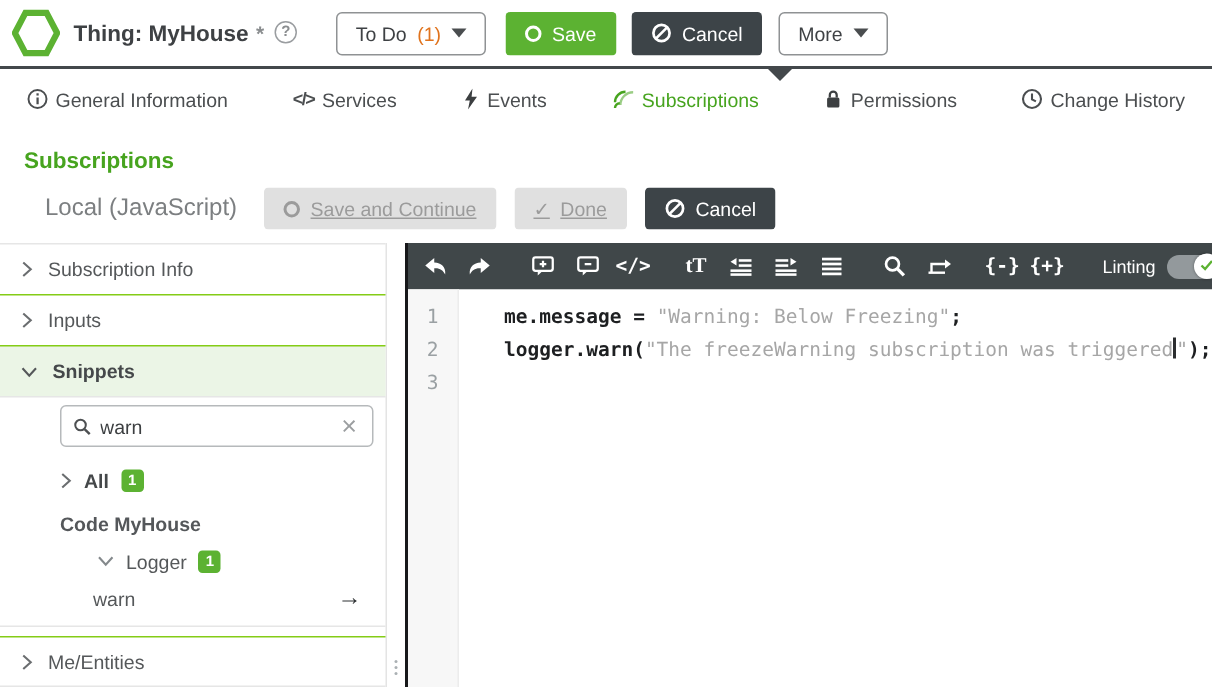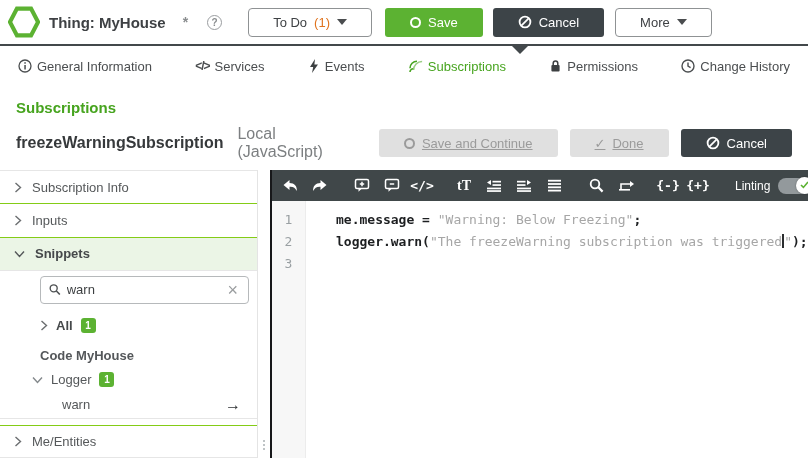--- a/index.html
+++ b/index.html
@@ -3,26 +3,26 @@
 <meta charset="utf-8">
 <style>
   * { box-sizing: border-box; margin: 0; padding: 0; }
   html,body { width:808px; height:458px; background:#fff; overflow:hidden;
     font-family:"Liberation Sans", sans-serif; }
   #app { position:relative; width:808px; height:458px; display:flex; flex-direction:column; }
 
   
   .header { height:44px; display:flex; align-items:center; padding-left:8px; flex:0 0 auto; }
   .logo-svg { width:32px; height:32px; display:block; }
-  .title-wrap { display:flex; align-items:center; margin-left:9px;gap:12px; }
+  .title-wrap { display:flex; align-items:flex-start; margin-left:9px; }
   .page-title { font-size:15px; font-weight:bold; color:#3e4144; }
   .dirty { color:#8a8d8f; font-size:14px; margin-left:5px; font-weight:bold; }
   .help-badge { margin-left:7px; width:15px; height:15px; border:1px solid #9a9da0; border-radius:50%;
     color:#8a8d8f; font-size:10px; display:flex; align-items:center; justify-content:center; font-weight:bold; }
-  .btn { display:inline-flex; align-items:center; gap:7px; height:29px; padding:0 24px;
+  .btn { display:inline-flex; align-items:center; gap:7px; height:29px; padding:0 12px;
     border-radius:3px; font-size:13px; cursor:default; border:1px solid transparent; white-space:nowrap; }
   .btn-outline { background:#fff; border-color:#8f9294; color:#3e4144; border-radius:4px; }
   .btn-green { background:#5cb232; color:#fff; }
   .btn-dark { background:#3d4448; color:#fff; }
   .btn-disabled { background:#e0e0e0; color:#9b9b9b;text-decoration:underline; }
   .todo-btn { margin-left:26px; }
   .todo-count { color:#e0731d; }
   .caret-down { width:0; height:0; border-left:5px solid transparent; border-right:5px solid transparent;
     border-top:6px solid #4a4d4f; display:inline-block; }
   .circle-o { width:11px; height:11px; border:2px solid currentColor; border-radius:50%; display:inline-block; }
@@ -65,21 +65,21 @@
   .acc-row.snippets { background:#ebf5e6; }
   .snippets-body { flex:1 1 auto; border-top:1px solid #e6e6e6; border-bottom:1px solid #e6e6e6; padding-top:5px; }
   .searchbox { margin:0 8px 10px 40px; height:28px; border:1px solid #b6b9bb; border-radius:4px;
     display:flex; align-items:center; padding:0 8px; background:#fff; }
   .searchbox input { border:none; outline:none; flex:1 1 auto; font-size:13px; color:#3c3f41;
     font-family:"Liberation Sans", sans-serif; margin-left:6px; min-width:0; background:transparent; }
   .clear-x { color:#9b9ea0; font-size:18px; line-height:1; padding:0 2px; }
   .tree-row { display:flex; align-items:center; gap:8px; padding-left:40px; height:24px; color:#55585a; }
   .tree-row.all { margin-top:6px; margin-bottom:10px; font-weight:bold; color:#45484a; }
   .tree-heading { padding-left:40px; margin-top:8px; font-weight:bold; color:#54575a; height:20px; }
-  .tree-row.logger { padding-left:32px; }
+  .tree-row.logger { padding-left:65px; }
   .tree-row.leaf { padding-left:62px; height:26px; }
   .badge { min-width:15px; height:15px; background:#5cb232; color:#fff; border-radius:3px;
     font-size:10px; font-weight:bold; display:inline-flex; align-items:center; justify-content:center; padding:0 3px; }
   .snippet-arrow { margin-left:auto; margin-right:16px; color:#2f3234; font-size:16px; font-weight:bold; }
   .me-row { border-bottom:1px solid #e6e6e6; margin-top:6px; }
   .splitter-dots { position:absolute; left:263px; bottom:8px; display:flex; flex-direction:column; gap:2px; }
   .splitter-dots i { width:2px; height:2px; background:#aab0b3; border-radius:50%; }
 
   
   .editor-gap { width:12px; flex:0 0 auto; }
@@ -183,21 +183,20 @@
         <circle cx="7" cy="7" r="6" fill="none" stroke="#4b4e50" stroke-width="1.4"></circle>
         <polyline points="7,3.4 7,7.2 9.6,8.6" fill="none" stroke="#4b4e50" stroke-width="1.4"></polyline>
       </svg>
       <span>Change History</span>
     </div>
   </div>
 
   <div class="section-heading">Subscriptions</div>
 
   <div class="subbar">
-    <span class="sub-name">freezeWarningSubscription</span>
     <span class="sub-type">Local (JavaScript)</span>
     <div class="btn btn-disabled" style="margin-left:18px;">
       <span class="circle-o" style="border-color:#9b9b9b;"></span>
       <span>Save and Continue</span>
     </div>
     <div class="btn btn-disabled">
       <span class="check-glyph">✓</span>
       <span>Done</span>
     </div>
     <div class="btn btn-dark">

